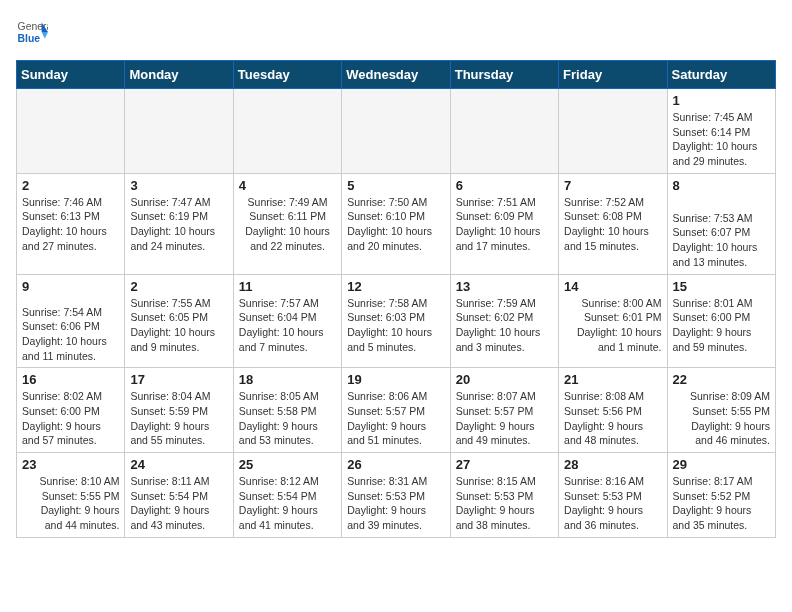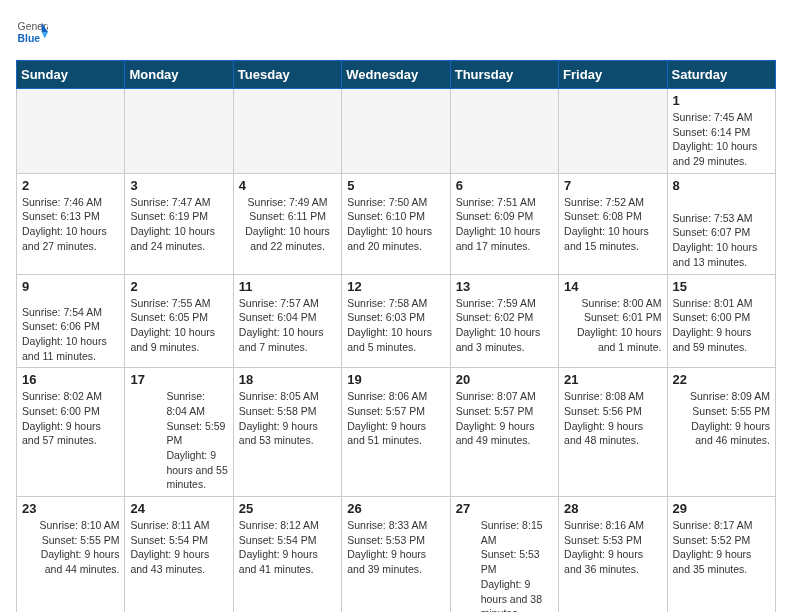--- a/index.html
+++ b/index.html
@@ -214,21 +214,21 @@
       </tr>
       <tr>
         <td>
           <span class="day-number">16</span>
           <div class="day-info" style="white-space: pre-line;">Sunrise: 8:02 AM
 Sunset: 6:00 PM
 Daylight: 9 hours and 57 minutes.</div>
         </td>
         <td>
           <span class="day-number">17</span>
-          <div class="day-info" style="white-space: pre-line; margin-left: 36px;">Sunrise: 8:04 AM
+          <div class="day-info" style="white-space: pre-line;">Sunrise: 8:04 AM
 Sunset: 5:59 PM
 Daylight: 9 hours and 55 minutes.</div>
         </td>
         <td>
           <span class="day-number">18</span>
           <div class="day-info" style="white-space: pre-line;">Sunrise: 8:05 AM
 Sunset: 5:58 PM
 Daylight: 9 hours and 53 minutes.</div>
         </td>
         <td>
@@ -270,27 +270,27 @@
 Daylight: 9 hours and 43 minutes.</div>
         </td>
         <td>
           <span class="day-number">25</span>
           <div class="day-info" style="white-space: pre-line;">Sunrise: 8:12 AM
 Sunset: 5:54 PM
 Daylight: 9 hours and 41 minutes.</div>
         </td>
         <td>
           <span class="day-number">26</span>
-          <div class="day-info" style="white-space: pre-line;">Sunrise: 8:33 AM
+          <div class="day-info" style="white-space: pre-line;">Sunrise: 8:31 AM
 Sunset: 5:53 PM
 Daylight: 9 hours and 39 minutes.</div>
         </td>
         <td>
           <span class="day-number">27</span>
-          <div class="day-info" style="white-space: pre-line; margin-left: 25px;">Sunrise: 8:15 AM
+          <div class="day-info" style="white-space: pre-line;">Sunrise: 8:15 AM
 Sunset: 5:53 PM
 Daylight: 9 hours and 38 minutes.</div>
         </td>
         <td>
           <span class="day-number">28</span>
           <div class="day-info" style="white-space: pre-line;">Sunrise: 8:16 AM
 Sunset: 5:53 PM
 Daylight: 9 hours and 36 minutes.</div>
         </td>
         <td>

